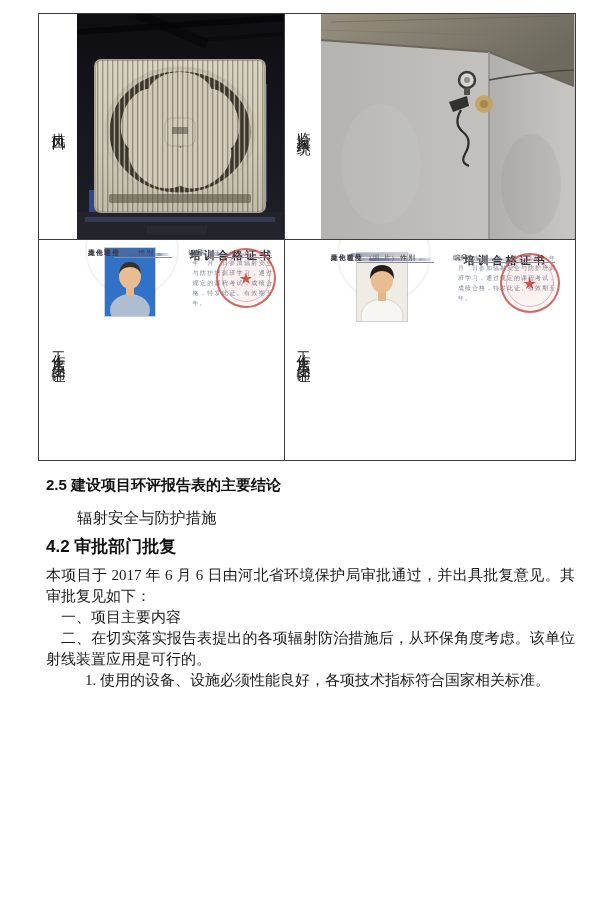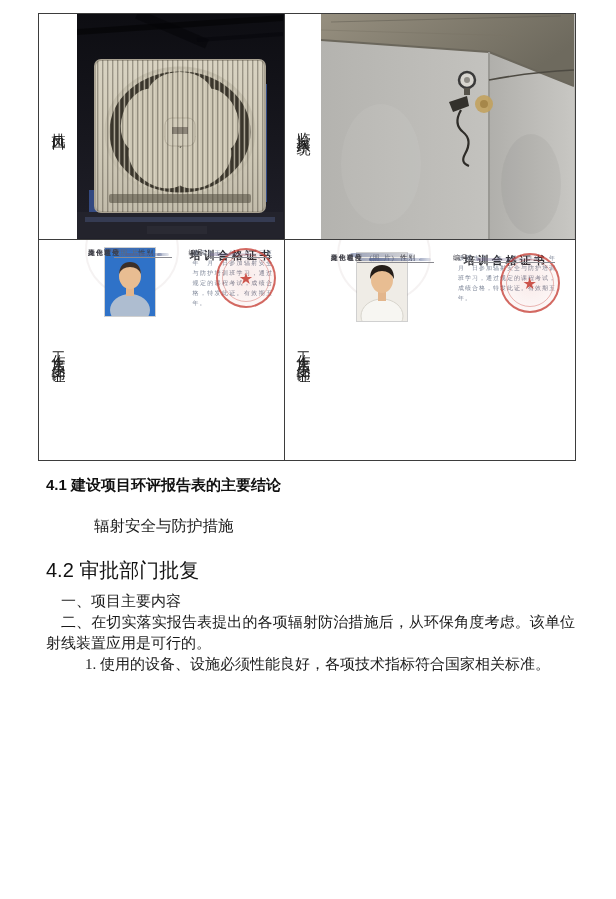--- a/index.html
+++ b/index.html
@@ -91,25 +91,25 @@
   
   .content{position:absolute;left:46px;top:476px;width:529px;}
   .h1{
     font-family:"Liberation Sans","DejaVu Sans",sans-serif;
     font-size:20px;font-weight:bold;color:#111;margin:0 0 25px 0;letter-spacing:1px;
   }
   .h41{
     font-family:"Liberation Sans","DejaVu Sans",sans-serif;
     font-size:15px;font-weight:bold;color:#111;margin:0 0 9px 0;
   }
-  .sec1 p{font-size:15.5px;line-height:28px;margin:17px;text-align:justify;}
+  .sec1 p{font-size:15.5px;line-height:28px;margin:0;text-align:justify;}
   .ind2{text-indent:2em;}
   .h42{
     font-family:"Liberation Sans","DejaVu Sans",sans-serif;
-    font-size:20px;font-weight:normal;color:#111;margin:3px 0 7px 0;
+    font-size:17px;font-weight:bold;color:#111;margin:3px 0 7px 0;
   }
   .sec2 p{font-size:15px;line-height:21px;margin:0;text-align:justify;}
   .ind1{text-indent:1em;}
   .ind25{text-indent:2.6em;}
 </style>
 </head>
 <body>
 
 <div class="photo-table">
 
@@ -358,23 +358,24 @@
           </div>
         </div>
       </div>
     </div>
   </div>
 </div>
 
 <div class="content">
 
   <div class="sec1">
-    <div class="h41">4.1 建设项目环评报告表的主要结论</div>
+    <div class="h41">2.5 建设项目环评报告表的主要结论</div>
     <p class="ind2">辐射安全与防护措施</p>
   </div>
 
   <div class="sec2">
     <div class="h42">4.2 审批部门批复</div>
+    <p>本项目于 2017 年 6 月 6 日由河北省环境保护局审批通过，并出具批复意见。其审批复见如下：</p>
     <p class="ind1">一、项目主要内容</p>
     <p class="ind1">二、在切实落实报告表提出的各项辐射防治措施后，从环保角度考虑。该单位射线装置应用是可行的。</p>
     <p class="ind25">1. 使用的设备、设施必须性能良好，各项技术指标符合国家相关标准。</p>
   </div>
 </div>
 
 </body></html>

